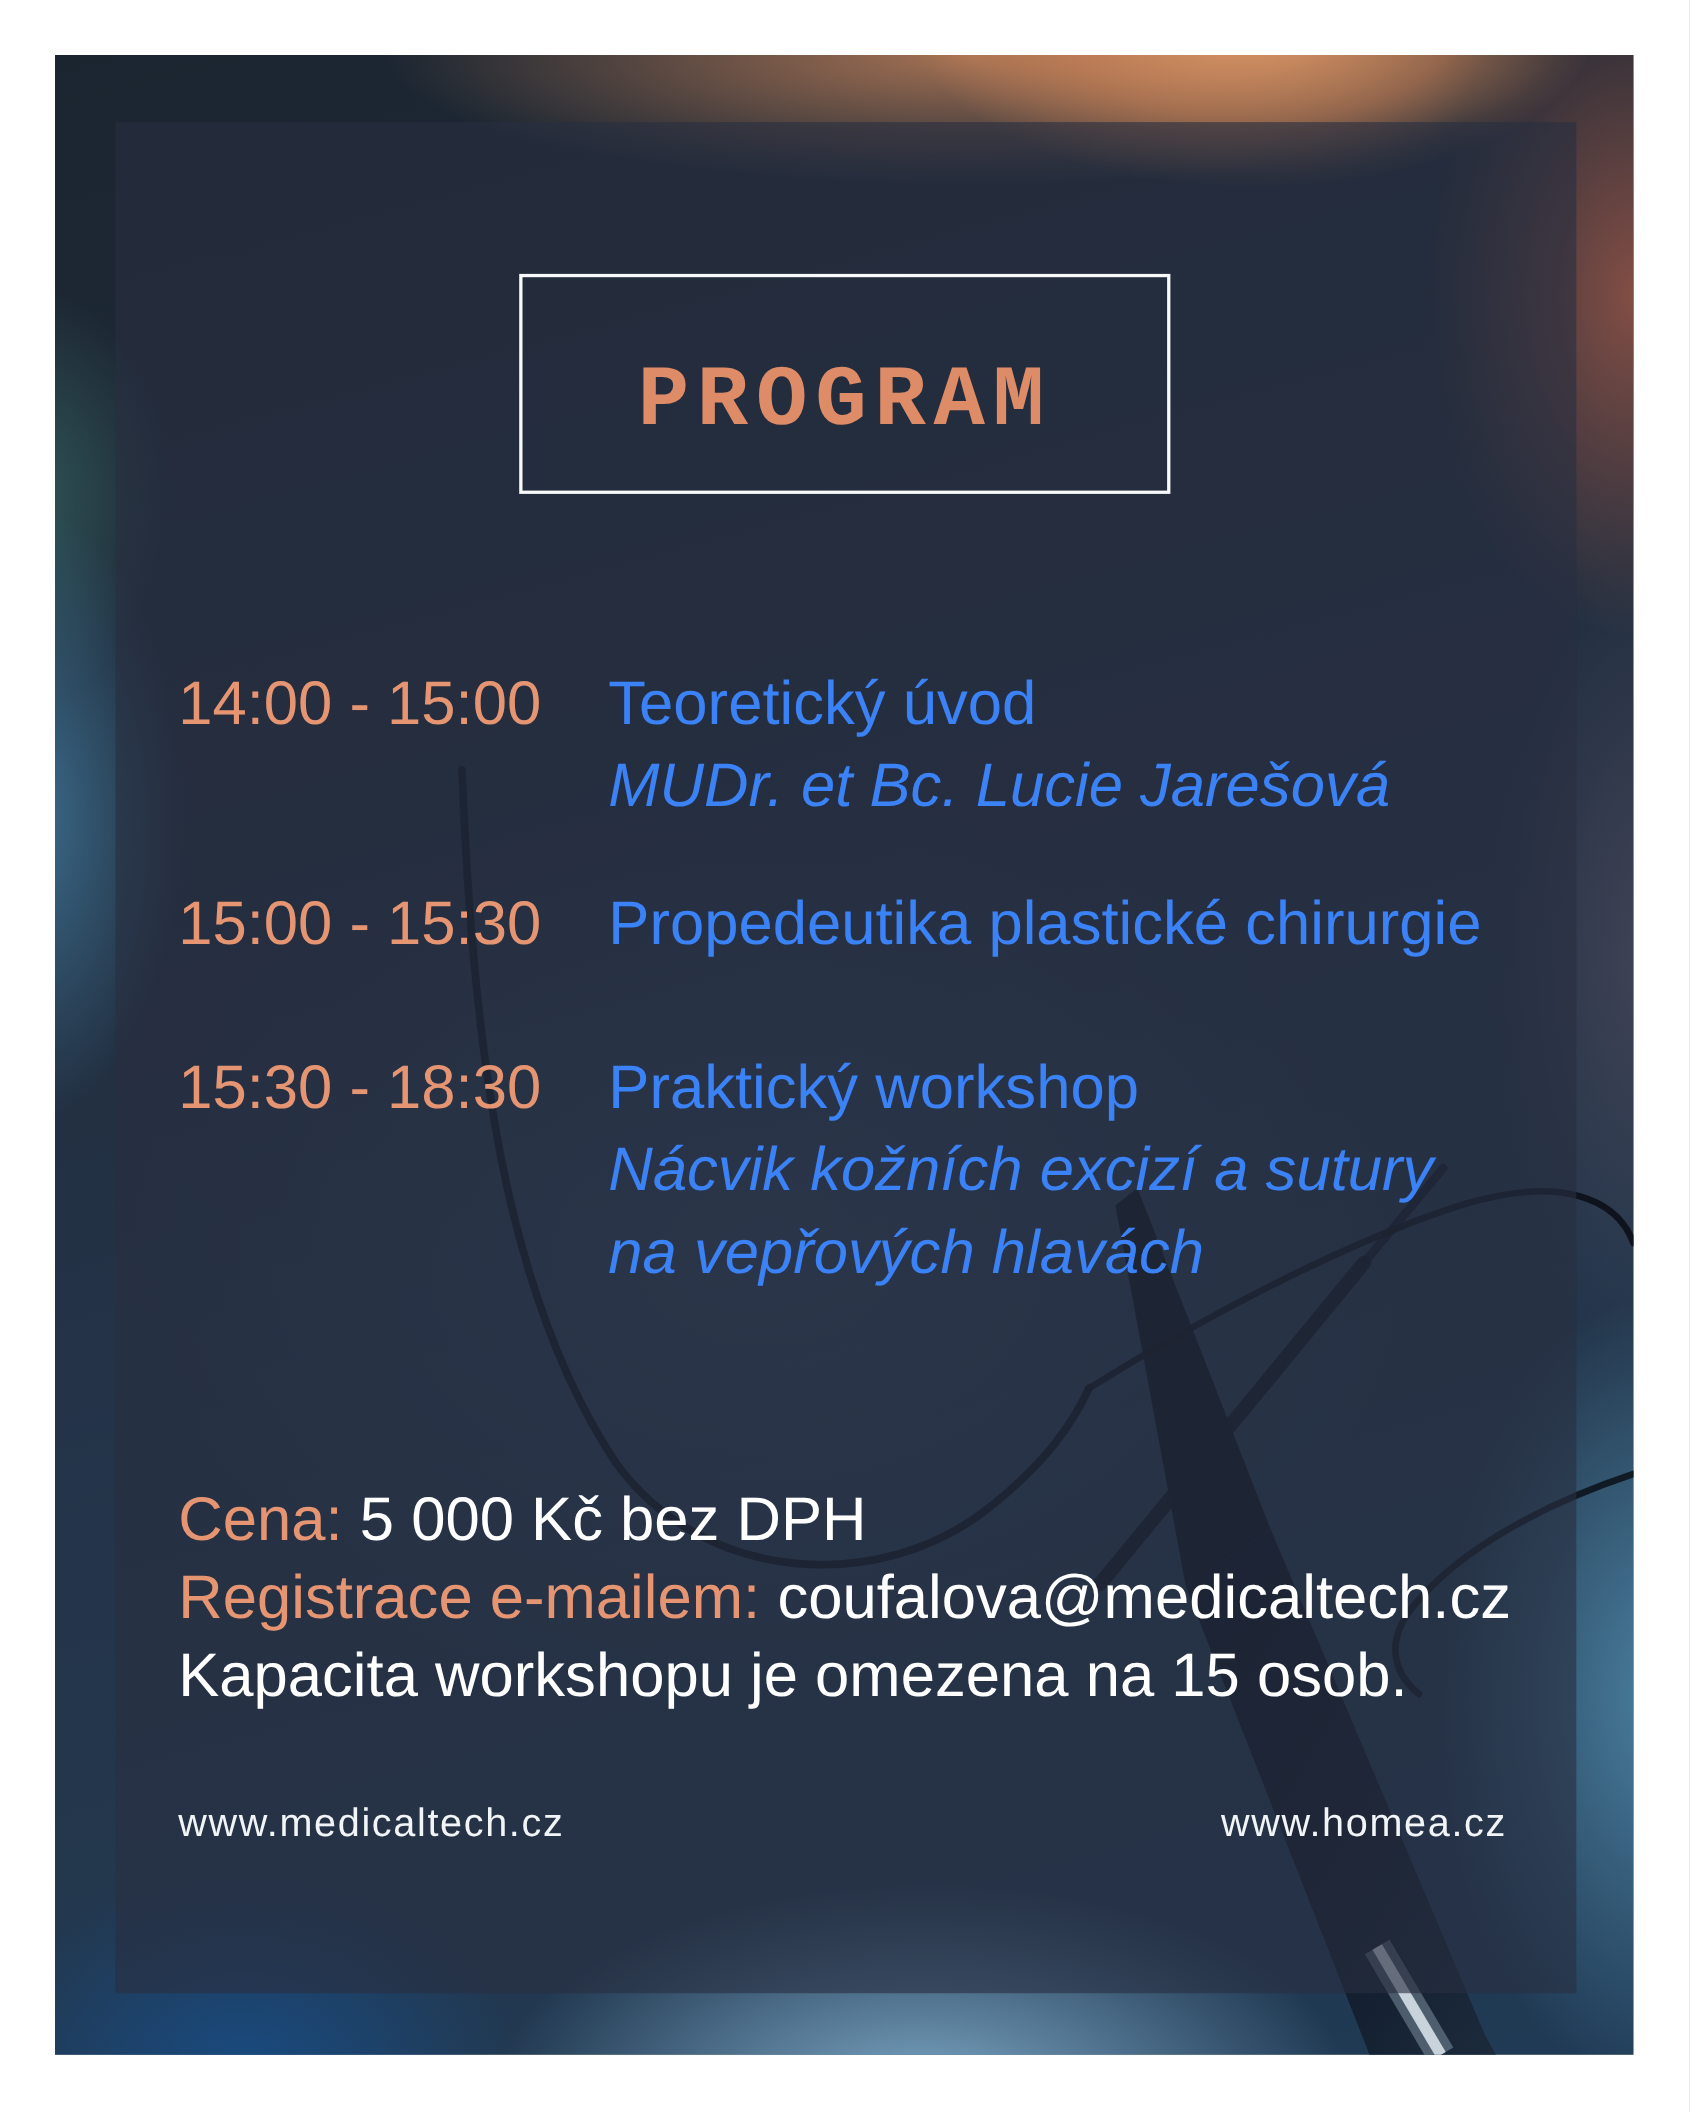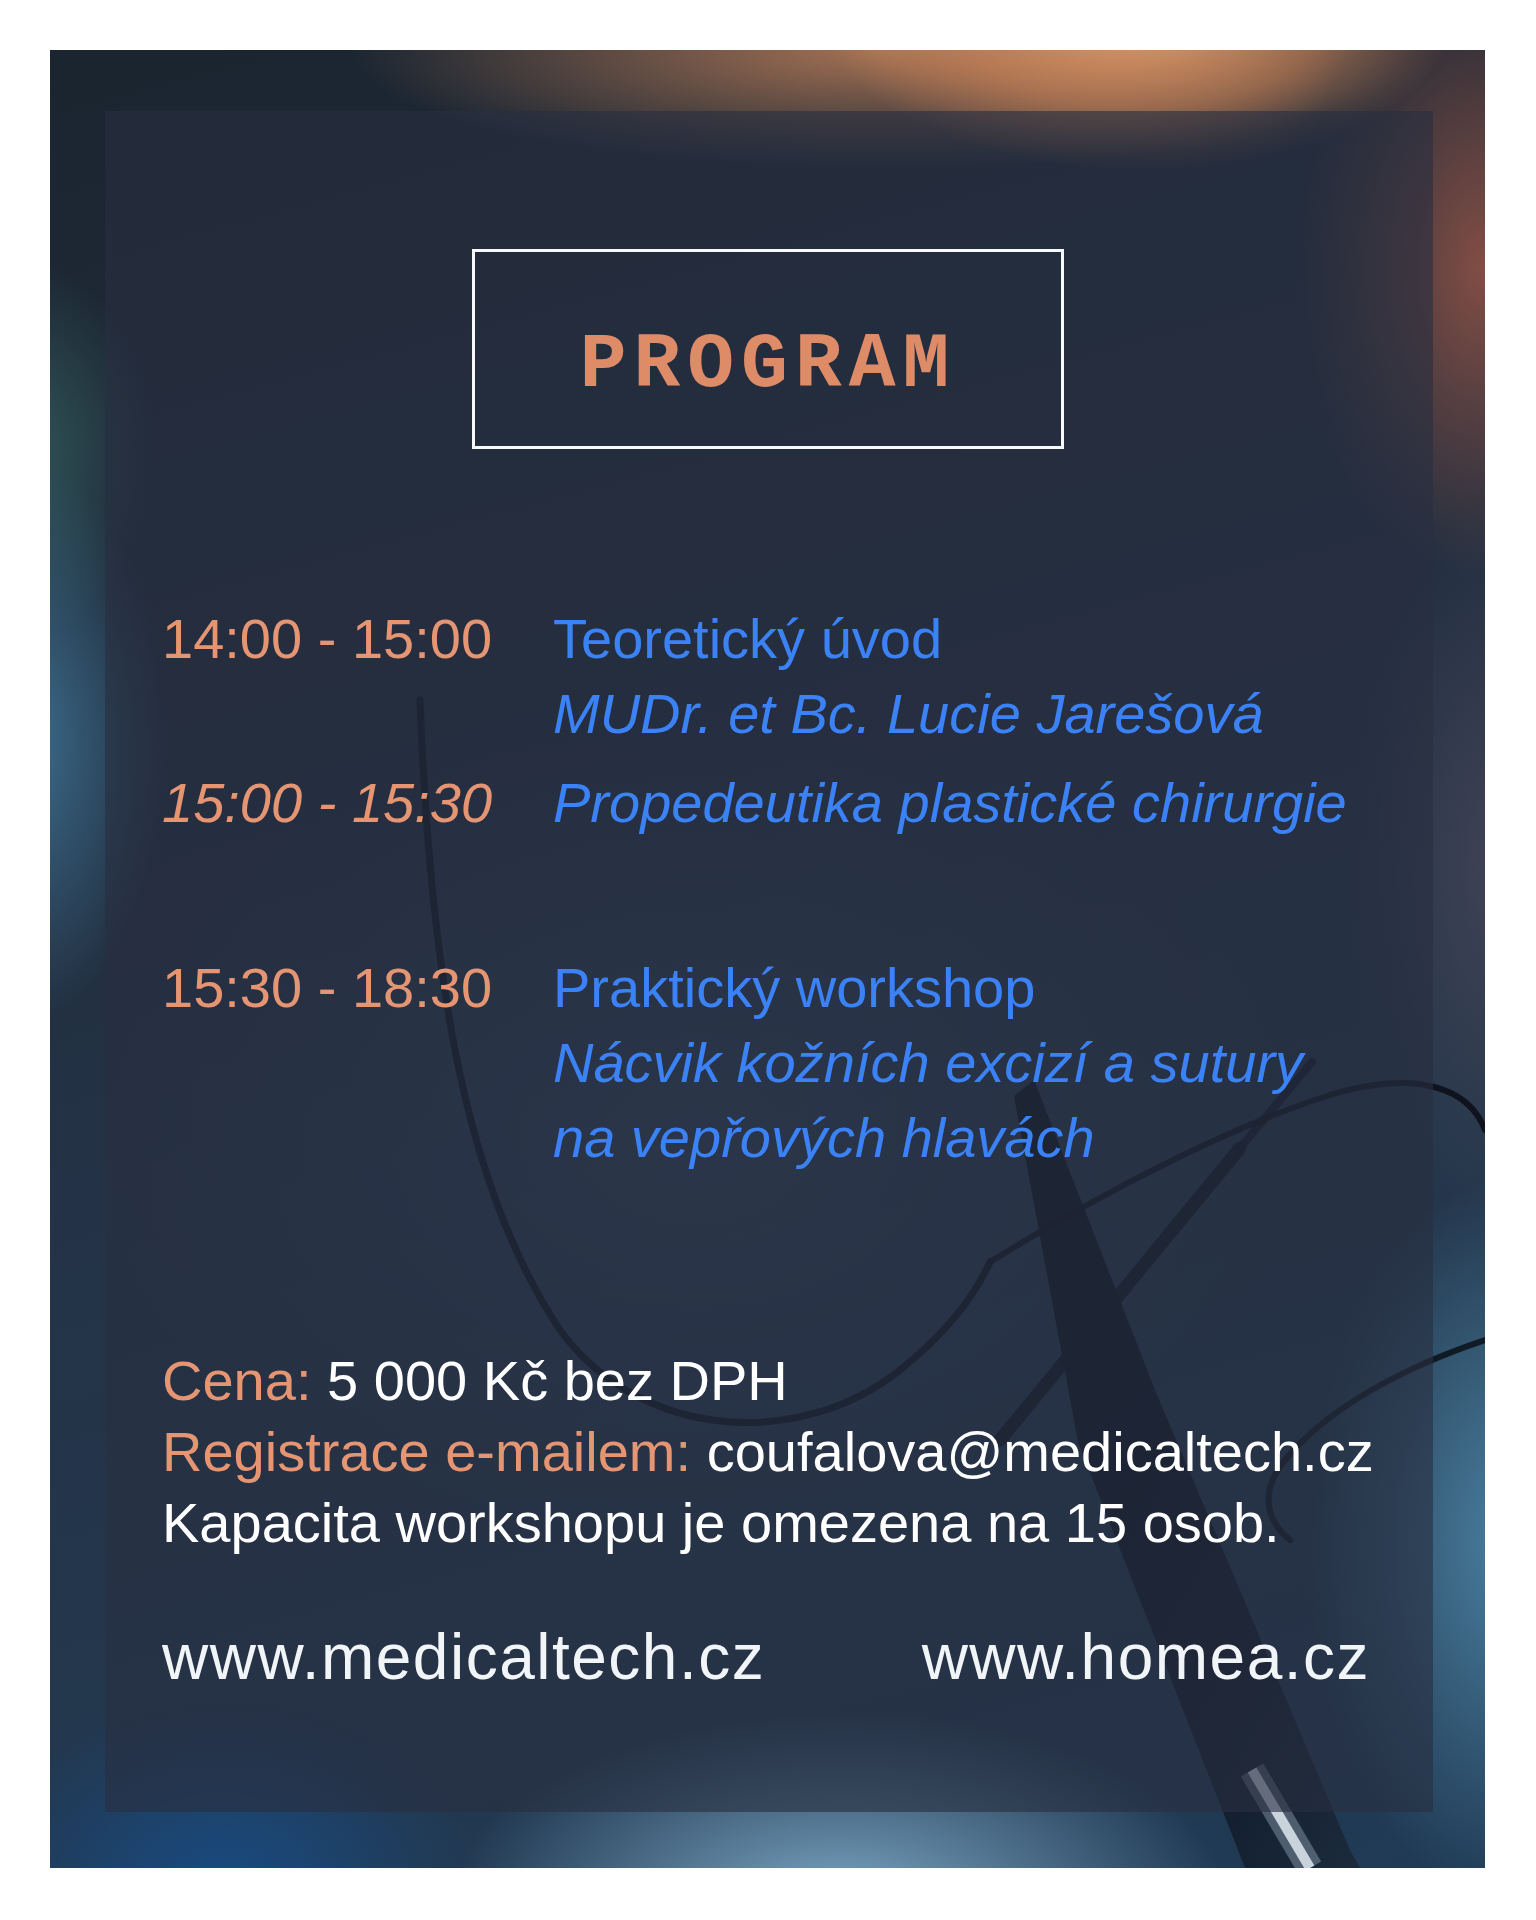--- a/index.html
+++ b/index.html
@@ -43,30 +43,30 @@
 
   .time{
     position:absolute;left:162px;color:#E69573;font-size:56px;line-height:75px;
     white-space:nowrap;
   }
   .desc{
     position:absolute;left:553px;color:#3b82f6;font-size:56px;line-height:75px;
     white-space:nowrap;
   }
   .desc .it{font-style:italic;}
-  .r1{top:601px;} .r2{top:765px;font-style:italic;} .r3{top:950px;}
+  .r1{top:601px;} .r2{top:801px;} .r3{top:950px;}
 
   .pricing{
     position:absolute;left:162px;top:1345px;font-size:56px;line-height:71px;
     color:#ffffff;white-space:nowrap;
   }
   .label{color:#E69573;margin-right:0.28em;}
 
   .url{
-    position:absolute;top:1622px;font-size:64px;line-height:70px;color:#f2f5f7;
+    position:absolute;top:1622px;font-size:36px;line-height:70px;color:#f2f5f7;
     letter-spacing:1.5px;white-space:nowrap;
   }
   .url-left{left:162px;}
   .url-right{right:166px;text-align:right;}
 </style>
 </head>
 <body>
 
 <div class="photo"></div>
 

